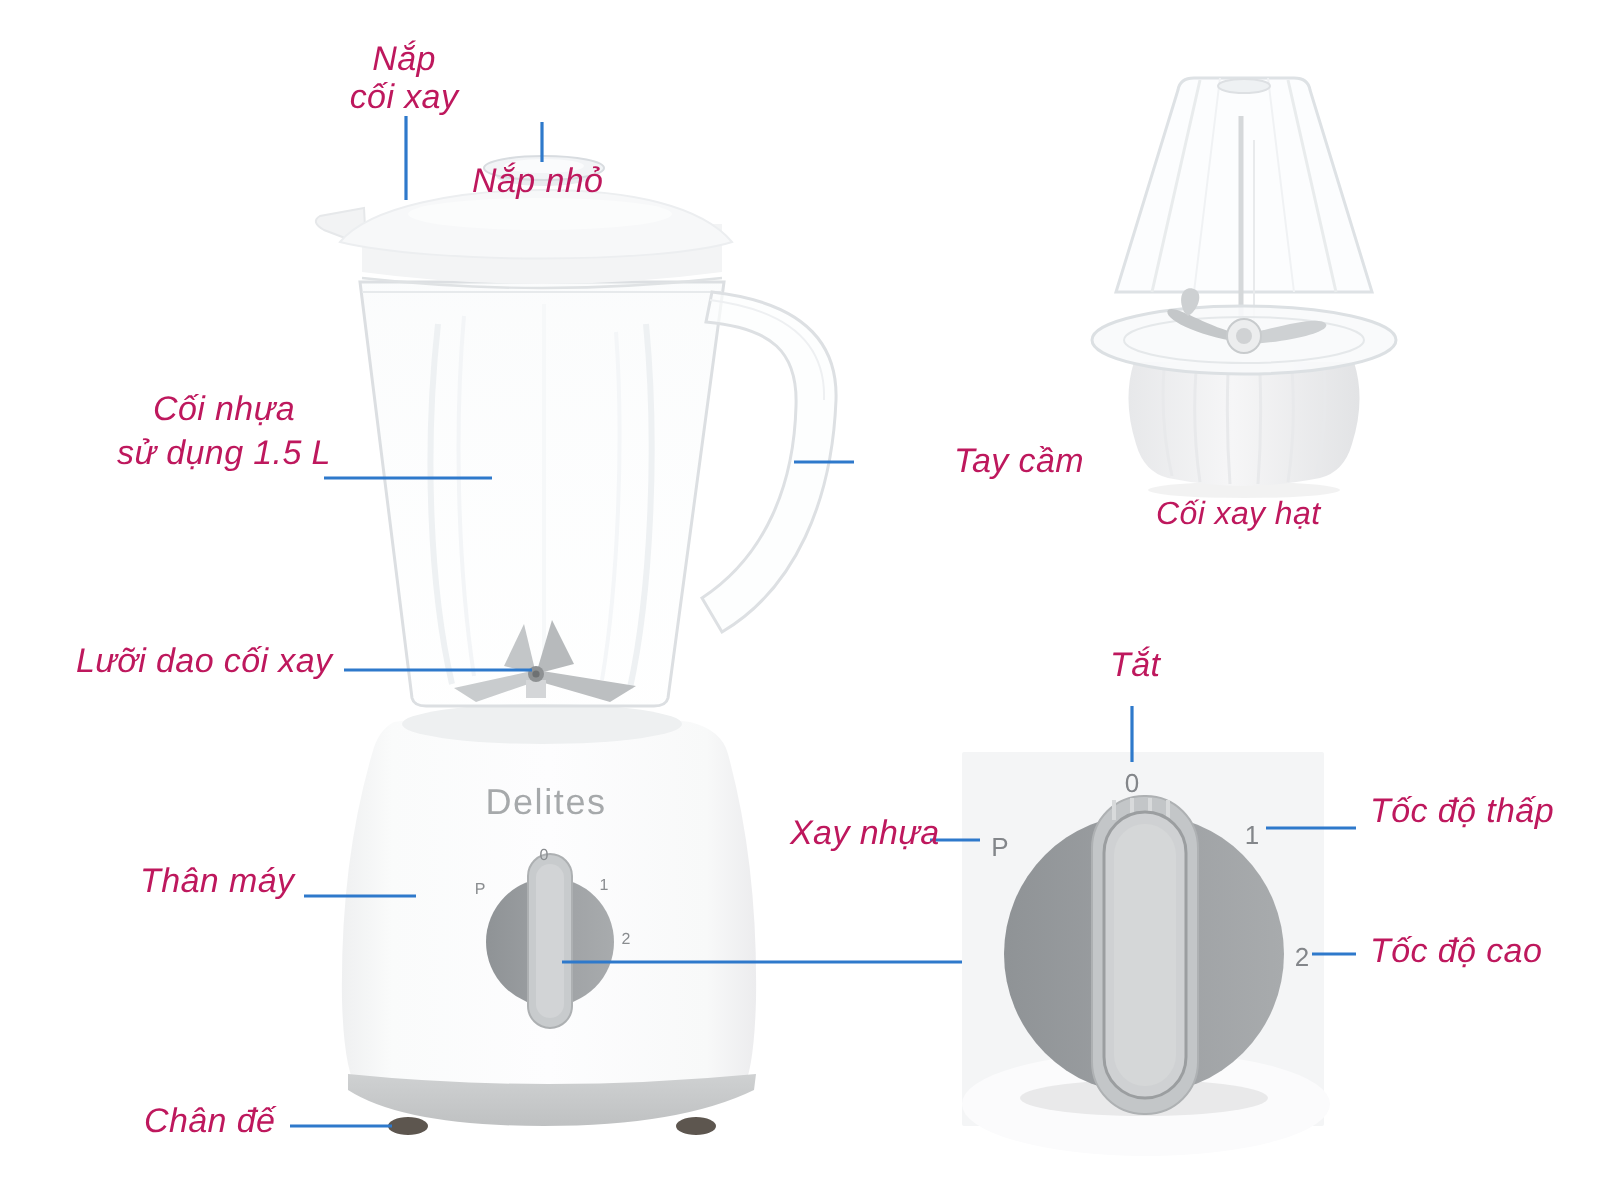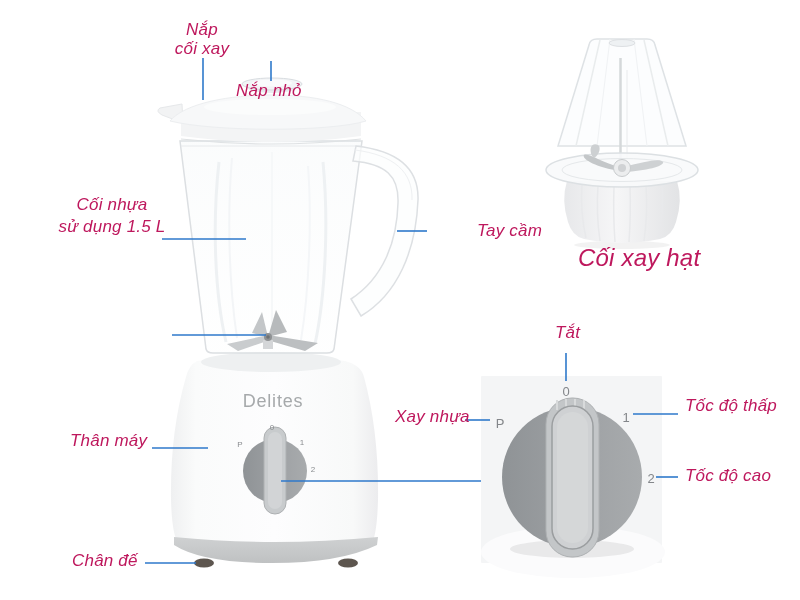--- a/index.html
+++ b/index.html
@@ -13,21 +13,21 @@
     white-space:nowrap;letter-spacing:0.2px;font-style:italic;
   }
   .lbl span{display:block;}
   .lbl-lid{left:158px;top:20px;width:88px;text-align:center;}
   .lbl-smallcap{left:236px;top:41px;margin-top:40px;}
   .lbl-jar{left:42px;top:194px;width:140px;text-align:center;line-height:22px;}
   .lbl-handle{left:450px;top:221px;margin-left:27px;}
   .lbl-blade{left:38px;top:321px;}
   .lbl-body{left:70px;top:431px;}
   .lbl-base{left:72px;top:551px;}
-  .lbl-grinder{left:578px;top:248px;font-size:24px;}
+  .lbl-grinder{left:578px;top:248px;font-size:16px;}
   .lbl-off{left:555px;top:323px;}
   .lbl-pulse{left:395px;top:407px;}
   .lbl-low{left:685px;top:396px;}
   .lbl-high{left:685px;top:466px;}
   .mark-sm{font-size:8px;fill:#8a8d90;font-family:"Liberation Sans","DejaVu Sans",sans-serif;}
   .mark-lg{font-size:13px;fill:#83868a;font-family:"Liberation Sans","DejaVu Sans",sans-serif;}
   .leader{stroke:#2e79cb;stroke-width:1.6;}
   .brand-text{font-size:18px;fill:#a6a9ab;letter-spacing:0.8px;font-family:"Liberation Sans","DejaVu Sans",sans-serif;}
 </style>
 </head>
@@ -172,20 +172,21 @@
   <div class="lbl lbl-lid">
     <span>Nắp</span>
     <span>cối xay</span>
   </div>
   <div class="lbl lbl-smallcap">Nắp nhỏ</div>
   <div class="lbl lbl-jar">
     <span>Cối nhựa</span>
     <span>sử dụng 1.5 L</span>
   </div>
   <div class="lbl lbl-handle">Tay cầm</div>
+  <div class="lbl lbl-blade">Lưỡi dao cối xay</div>
   <div class="lbl lbl-body">Thân máy</div>
   <div class="lbl lbl-base">Chân đế</div>
   <div class="lbl lbl-grinder">Cối xay hạt</div>
   <div class="lbl lbl-off">Tắt</div>
   <div class="lbl lbl-pulse">Xay nhựa</div>
   <div class="lbl lbl-low">Tốc độ thấp</div>
   <div class="lbl lbl-high">Tốc độ cao</div>
 
 </div>
 

